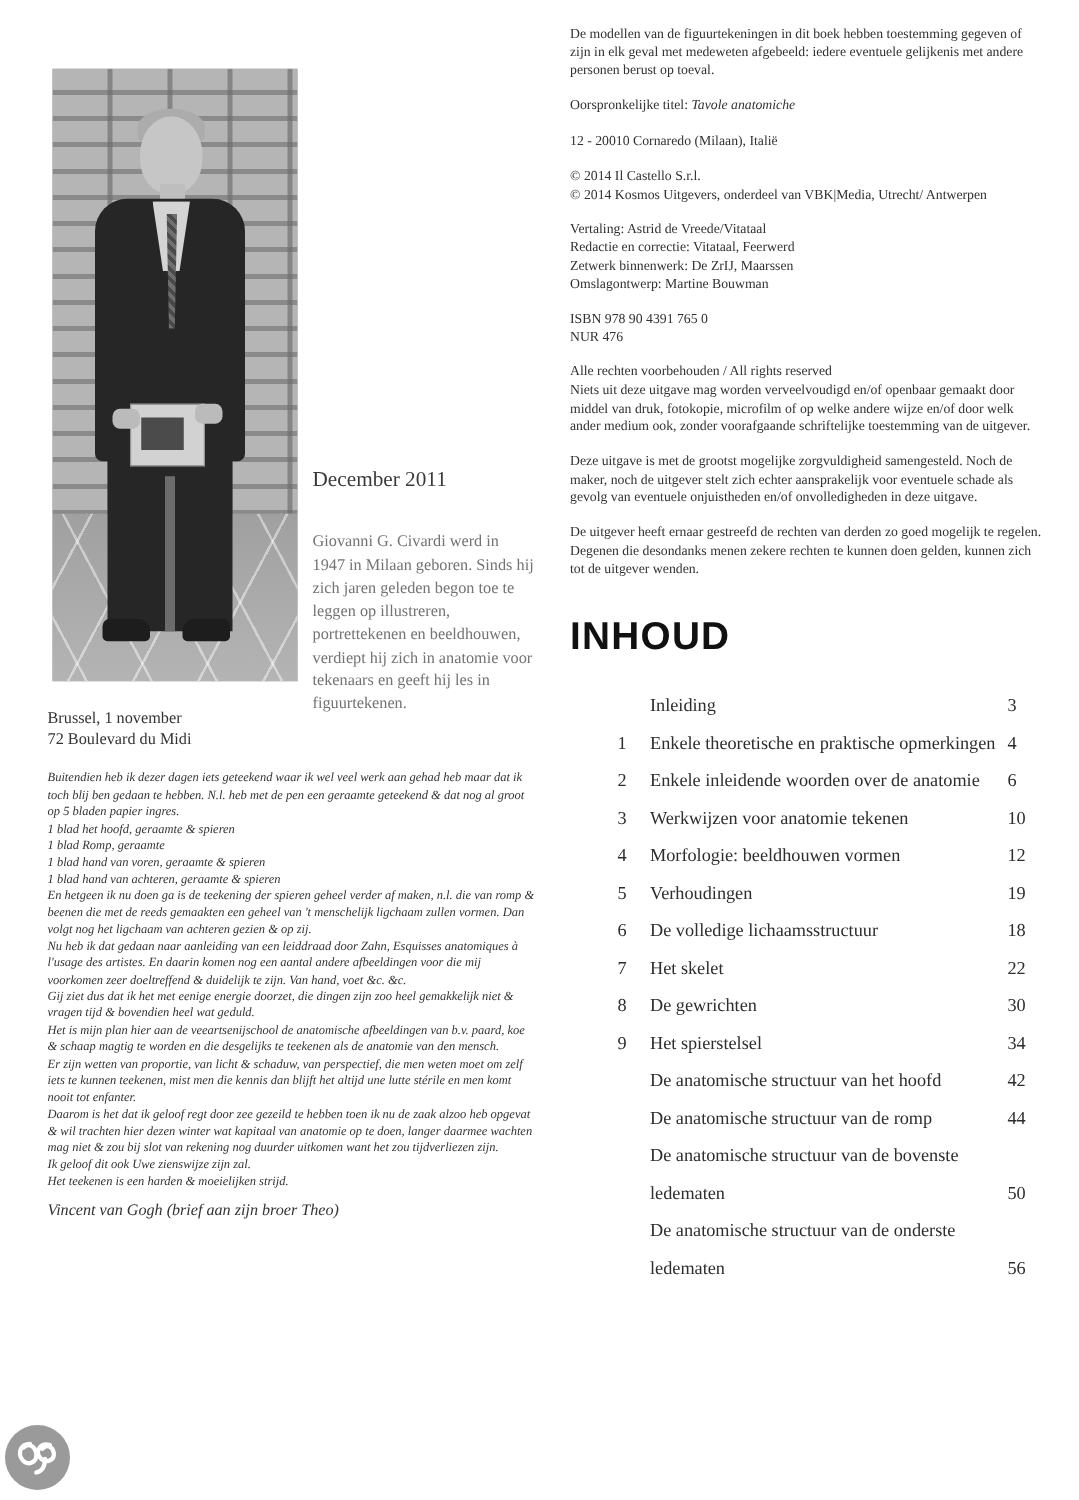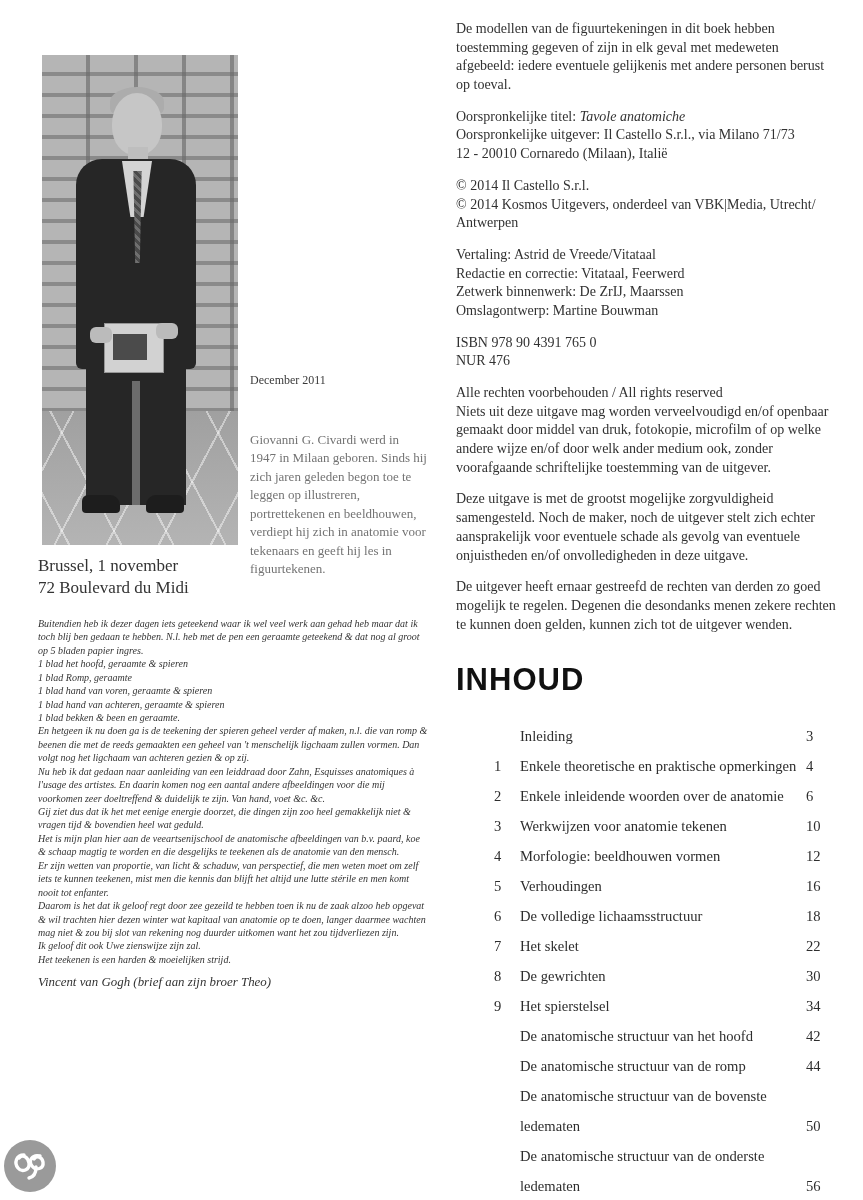--- a/index.html
+++ b/index.html
@@ -141,33 +141,34 @@
     background: #c0bbb2; border-radius: 6px;
   }
 
   .caption-block {
     position: absolute;
     left: 212px;
     top: 318px;
     width: 178px;
   }
   .caption-date {
-    font-size: 12px;
+    font-size: 17px;
     line-height: 1.25;
     color: #3a3a3a;
-    margin-bottom: 43px;
+    margin-bottom: 30px;
   }
   .caption-bio {
     font-size: 13px;
     line-height: 1.42;
     color: #737373;
   }
 
   .address {
-    font-size: 17px;
+    margin-top: 10px;
+    font-size: 13px;
     line-height: 1.32;
     color: #333;
   }
 
   .letter {
     margin-top: 17px;
     font-style: italic;
     font-size: 10px;
     line-height: 1.345;
     color: #333;
@@ -182,21 +183,21 @@
 
   
   .right-col {
     position: absolute;
     left: 456px;
     top: 20px;
     width: 380px;
   }
   .colophon p {
     margin: 0 0 13px 0;
-    font-size: 14px;
+    font-size: 11px;
     line-height: 1.335;
     color: #313131;
   }
   .colophon p:last-child { margin-bottom: 16px; }
   .it { font-style: italic; }
 
   .inhoud-title {
     text-align: left;
     font-family: "Liberation Sans", sans-serif;
     font-size: 31px;
@@ -283,21 +284,20 @@
       <div>Brussel, 1 november</div>
       <div>72 Boulevard du Midi</div>
     </div>
 
     <div class="letter">
       <p>Buitendien heb ik dezer dagen iets geteekend waar ik wel veel werk aan gehad heb maar dat ik toch blij ben gedaan te hebben. N.l. heb met de pen een geraamte geteekend &amp; dat nog al groot op 5 bladen papier ingres.</p>
       <p>1 blad het hoofd, geraamte &amp; spieren</p>
       <p>1 blad Romp, geraamte</p>
       <p>1 blad hand van voren, geraamte &amp; spieren</p>
       <p>1 blad hand van achteren, geraamte &amp; spieren</p>
-      <p>1 blad bekken &amp; been en geraamte.</p>
       <p>En hetgeen ik nu doen ga is de teekening der spieren geheel verder af maken, n.l. die van romp &amp; beenen die met de reeds gemaakten een geheel van 't menschelijk ligchaam zullen vormen. Dan volgt nog het ligchaam van achteren gezien &amp; op zij.</p>
       <p>Nu heb ik dat gedaan naar aanleiding van een leiddraad door Zahn, Esquisses anatomiques à l'usage des artistes. En daarin komen nog een aantal andere afbeeldingen voor die mij voorkomen zeer doeltreffend &amp; duidelijk te zijn. Van hand, voet &amp;c. &amp;c.</p>
       <p>Gij ziet dus dat ik het met eenige energie doorzet, die dingen zijn zoo heel gemakkelijk niet &amp; vragen tijd &amp; bovendien heel wat geduld.</p>
       <p>Het is mijn plan hier aan de veeartsenijschool de anatomische afbeeldingen van b.v. paard, koe &amp; schaap magtig te worden en die desgelijks te teekenen als de anatomie van den mensch.</p>
       <p>Er zijn wetten van proportie, van licht &amp; schaduw, van perspectief, die men weten moet om zelf iets te kunnen teekenen, mist men die kennis dan blijft het altijd une lutte stérile en men komt nooit tot enfanter.</p>
       <p>Daarom is het dat ik geloof regt door zee gezeild te hebben toen ik nu de zaak alzoo heb opgevat &amp; wil trachten hier dezen winter wat kapitaal van anatomie op te doen, langer daarmee wachten mag niet &amp; zou bij slot van rekening nog duurder uitkomen want het zou tijdverliezen zijn.</p>
       <p>Ik geloof dit ook Uwe zienswijze zijn zal.</p>
       <p>Het teekenen is een harden &amp; moeielijken strijd.</p>
     </div>
 
@@ -306,21 +306,21 @@
 
   <div class="right-col">
 
     <div class="colophon">
 
       <p>De modellen van de figuurtekeningen in dit boek hebben toestemming gegeven of zijn in elk geval met medeweten afgebeeld: iedere eventuele gelijkenis met andere personen berust op toeval.</p>
 
       <p>
         <span>Oorspronkelijke titel:</span>
         <span class="it">Tavole anatomiche</span><br>
-        <span>Oorspronkelijke uitgever: Il Castello S.r.l., via Milano 71/73</span><br>
+        <br>
         <span>12 - 20010 Cornaredo (Milaan), Italië</span>
       </p>
 
       <p>
         <span>© 2014 Il Castello S.r.l.</span><br>
         <span>© 2014 Kosmos Uitgevers, onderdeel van VBK|Media, Utrecht/ Antwerpen</span>
       </p>
 
       <p>
         <span>Vertaling: Astrid de Vreede/Vitataal</span><br>
@@ -369,21 +369,21 @@
         <span class="toc-page">10</span>
       </div>
       <div class="toc-row">
         <span class="toc-num">4</span>
         <span class="toc-label">Morfologie: beeldhouwen vormen</span>
         <span class="toc-page">12</span>
       </div>
       <div class="toc-row">
         <span class="toc-num">5</span>
         <span class="toc-label">Verhoudingen</span>
-        <span class="toc-page">16</span>
+        <span class="toc-page">19</span>
       </div>
       <div class="toc-row">
         <span class="toc-num">6</span>
         <span class="toc-label">De volledige lichaamsstructuur</span>
         <span class="toc-page">18</span>
       </div>
       <div class="toc-row">
         <span class="toc-num">7</span>
         <span class="toc-label">Het skelet</span>
         <span class="toc-page">22</span>

